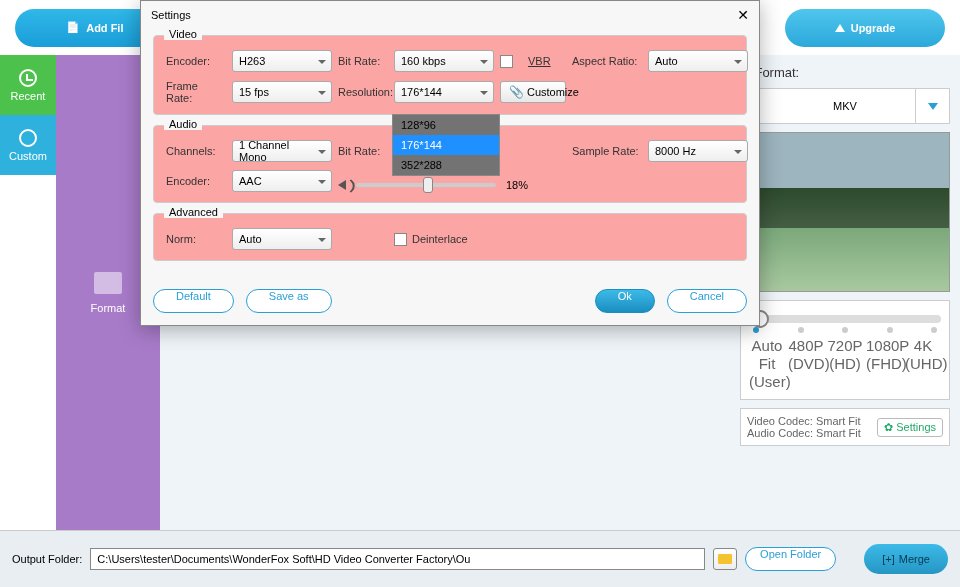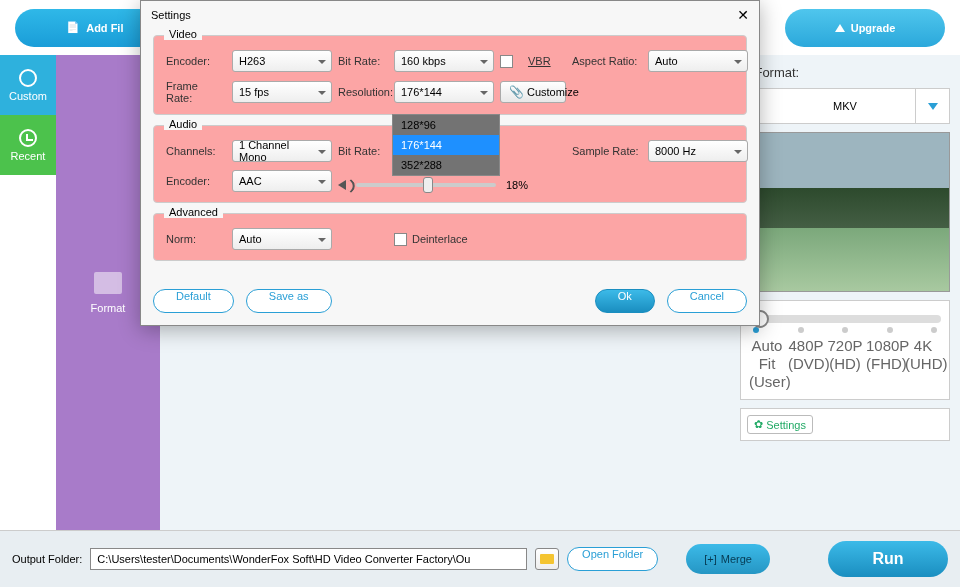--- a/index.html
+++ b/index.html
@@ -87,27 +87,27 @@
     <span>Add Fil</span>
   </div>
   <div class="btn-pill btn-upgrade">
     <span class="arrow-up"></span>
     <span>Upgrade</span>
   </div>
 </div>
 
 <div class="main">
   <div class="leftbar">
+    <div class="tab recent">
+      <span class="clock"></span>
+      <span>Recent</span>
+    </div>
     <div class="tab custom">
       <span class="gear"></span>
       <span>Custom</span>
-    </div>
-    <div class="tab recent">
-      <span class="clock"></span>
-      <span>Recent</span>
     </div>
   </div>
   <div class="fmtbar">
     <span class="folder"></span>
     <span>Format</span>
   </div>
   <div class="content" id="fmt-grid">
       <div class="fmt">
         <div class="th">
           <div class="tag">AVI</div>
@@ -267,20 +267,24 @@
       </div>
       <div class="labs" id="reslabs">
           <div>Auto Fit<br>(User)</div>
           <div>480P<br>(DVD)</div>
           <div>720P<br>(HD)</div>
           <div>1080P<br>(FHD)</div>
           <div>4K<br>(UHD)</div>
         </div>
     </div>
     <div class="codecbar">
+      <div>
+        <div>Video Codec: Smart Fit</div>
+        <div>Audio Codec: Smart Fit</div>
+      </div>
       <div class="mini-set">
         <span>✿</span>
         <span>Settings</span>
       </div>
     </div>
   </div>
 </div>
 
 <div class="bottom">
   <span>Output Folder:</span>
@@ -288,21 +292,20 @@
       <span>C:\Users\tester\Documents\WonderFox Soft\HD Video Converter Factory\Ou</span>
     </div>
   <div class="folder-btn">
       <span class="ic"></span>
     </div>
   <div class="btn-open">Open Folder</div>
   <div class="btn-merge">
       <span>[+]</span>
       <span>Merge</span>
     </div>
-  <div class="btn-run">Run</div>
 </div>
 
 <div class="modal">
   <div class="mtitle">
     <span>Settings</span>
     <span class="close">✕</span>
   </div>
   <div class="body">
     <div class="group">
       <span class="gt">Video</span>

